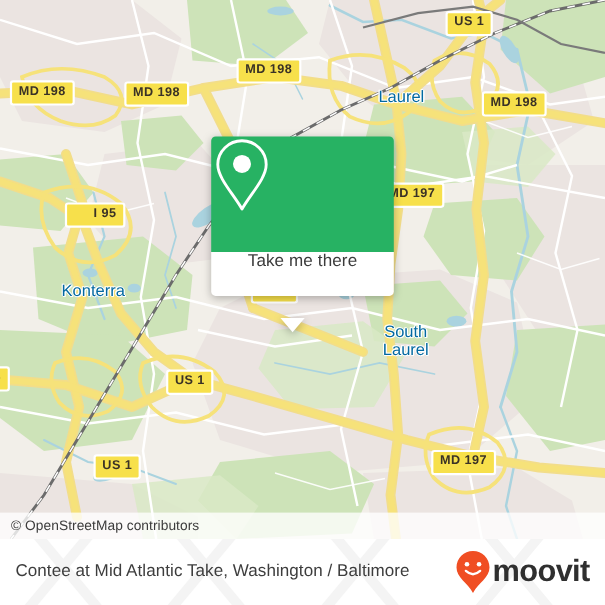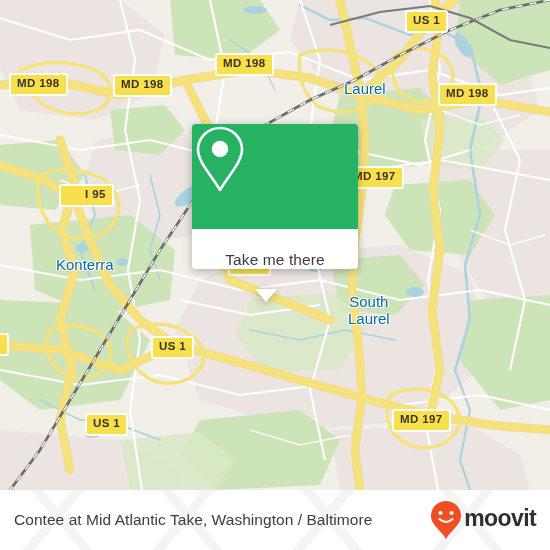--- a/index.html
+++ b/index.html
@@ -51,21 +51,21 @@
     filter:drop-shadow(0 2px 4px rgba(0,0,0,.28));
   }
   .callout-head{
     background:#27b263;height:105px;
     border-radius:4px 4px 0 0;
     display:flex;align-items:center;justify-content:center;
   }
   .callout-foot{
     background:#ffffff;height:40px;
     border-radius:0 0 4px 4px;
-    display:flex;align-items:flex-end;justify-content:center;
+    display:flex;align-items:flex-start;justify-content:center;
   }
   .callout-foot span{
     color:#3b3b3b;font-size:15.5px;letter-spacing:.1px;
   }
   .callout-tail{
     position:absolute;left:63px;top:165px;
     width:0;height:0;
     border-left:11px solid transparent;
     border-right:11px solid transparent;
     border-top:13px solid #ffffff;
@@ -89,21 +89,21 @@
   .footer-watermark{position:absolute;left:0;top:0;opacity:1;}
   .footer-inner{
     position:relative;width:100%;height:100%;
     display:flex;align-items:center;padding:0 14px;box-sizing:border-box;
   }
   .footer-title{
     color:#3d3d3d;font-size:15.5px;flex:1;white-space:nowrap;letter-spacing:.05px;
   }
   .logo{display:flex;align-items:center;gap:2px;}
   .logo-word{
-    color:#2f2f2f;font-size:23px;font-weight:bold;letter-spacing:-.6px;
+    color:#2f2f2f;font-size:28px;font-weight:bold;letter-spacing:-.6px;
     line-height:1;padding-bottom:3px;text-align:right;
   }
 </style>
 </head>
 <body>
 
 <div class="screen">
 
   <div class="map">
 
@@ -254,20 +254,23 @@
           <path d="M28 4 C16 4 6 13.6 6 25.6 C6 38 20 52 28 66 C36 52 50 38 50 25.6 C50 13.6 40 4 28 4 Z" fill="none" stroke="#ffffff" stroke-width="2.6" stroke-linejoin="round"></path>
           <circle cx="28" cy="25" r="8.2" fill="#ffffff"></circle>
         </svg>
       </div>
       <div class="callout-foot">
         <span>Take me there</span>
       </div>
       <div class="callout-tail"></div>
     </div>
 
+    <div class="attribution">
+      <span>© OpenStreetMap contributors</span>
+    </div>
   </div>
 
   <div class="footer">
     <svg class="footer-watermark" width="550" height="60" viewBox="0 0 550 60">
       <g stroke="#f4f4f4" stroke-width="9" fill="none">
         <path d="M20 -20 L95 70"></path>
         <path d="M95 -20 L20 70"></path>
         <path d="M150 -20 L225 70"></path>
         <path d="M225 -20 L150 70"></path>
         <path d="M290 -20 L365 70"></path>

